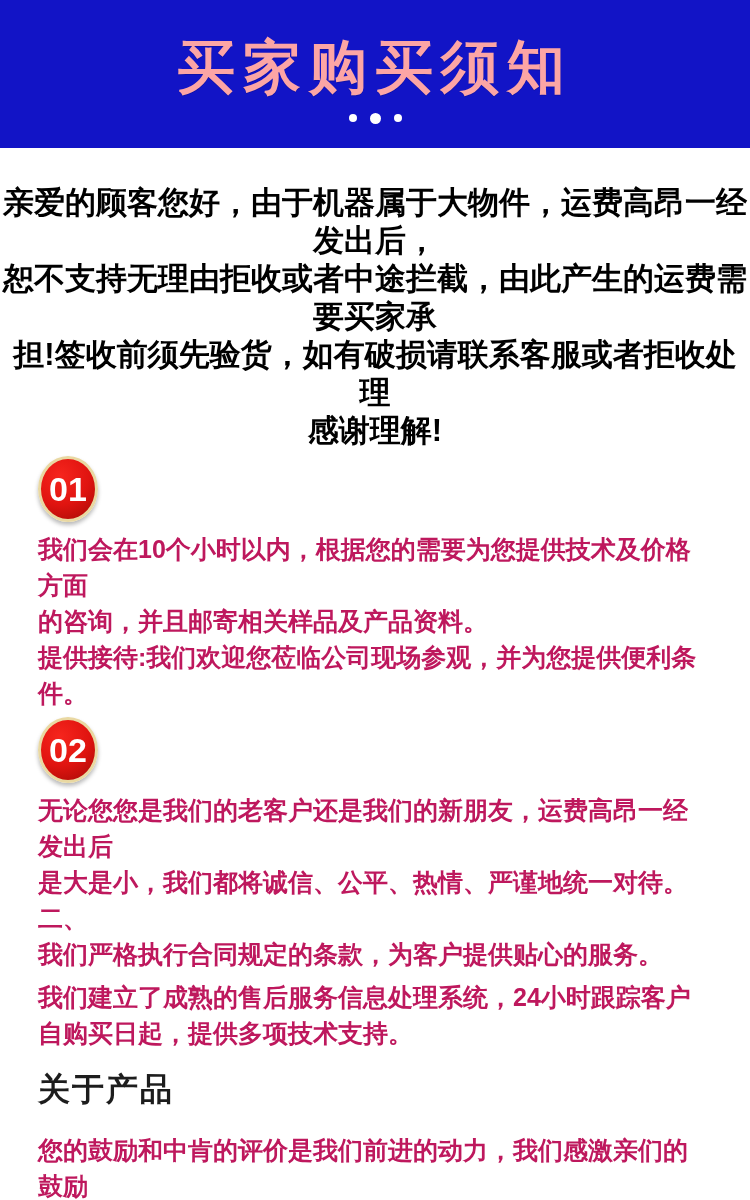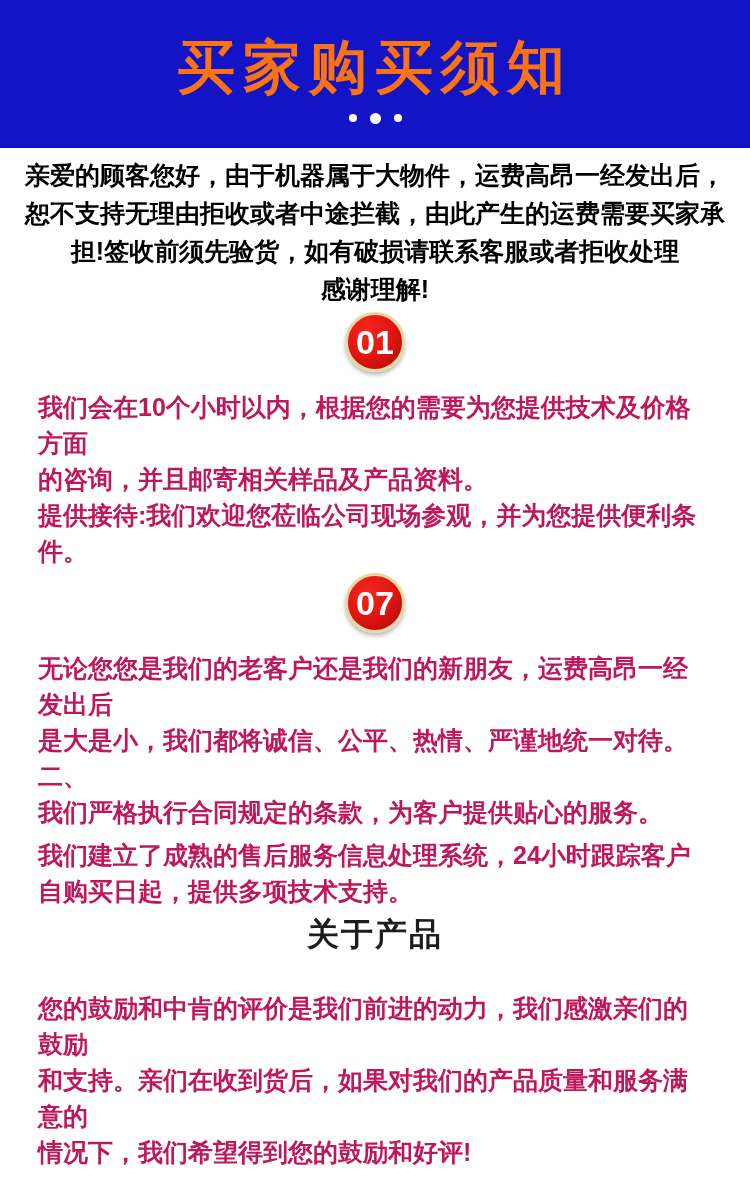--- a/index.html
+++ b/index.html
@@ -17,59 +17,58 @@
     width: 750px;
     height: 148px;
     background: #1214c6;
     display: flex;
     flex-direction: column;
     align-items: center;
     justify-content: center;
     position: relative;
   }
   .banner-title {
-    color: #f97316;
+    color: #fca5a5;
     font-size: 58px;
     font-weight: bold;
     letter-spacing: 8px;
     line-height: 1;
     margin-top: 14px;
     text-shadow: 0 1px 0 rgba(0,0,0,0.15);
   }
   .banner-dots {
     display: flex;
     align-items: center;
     gap: 13px;
     margin-top: 16px;
     height: 12px;
   }
   .dot { background: #ffffff; border-radius: 50%; }
   .dot-small { width: 8px; height: 8px; }
   .dot-big { width: 11px; height: 11px; }
 
   
   .intro {
-    margin-top: 8px;
+    margin-top: 36px;
     text-align: center;
-    font-size: 25px;
+    font-size: 31px;
     font-weight: bold;
     color: #000000;
     line-height: 38px;
     white-space: pre-line;
   }
 
   
   .section { padding: 0 38px; }
   .sec-head {
     display: flex;
     align-items: center;
     gap: 30px;
     height: 70px;
     margin-top: 4px;
-    flex-direction: column;
   }
   .badge {
     width: 60px;
     height: 66px;
     flex: 0 0 60px;
     border-radius: 50%;
     border: 3px solid #e9d8a2;
     background: radial-gradient(circle at 35% 28%, #f6251d 0%, #e01410 52%, #a30a06 100%);
     box-shadow: 0 3px 4px rgba(0,0,0,0.28);
     display: flex;
@@ -115,21 +114,21 @@
   <div class="sec-head">
     <div class="badge">01</div>
   </div>
   <div class="sec-body">我们会在10个小时以内，根据您的需要为您提供技术及价格方面
 的咨询，并且邮寄相关样品及产品资料。
 提供接待:我们欢迎您莅临公司现场参观，并为您提供便利条件。</div>
 </div>
 
 <div class="section">
   <div class="sec-head">
-    <div class="badge">07</div>
+    <div class="badge">02</div>
   </div>
   <div class="sec-body">无论您您是我们的老客户还是我们的新朋友，运费高昂一经发出后
 是大是小，我们都将诚信、公平、热情、严谨地统一对待。二、
 我们严格执行合同规定的条款，为客户提供贴心的服务。</div>
 </div>
 
 <div class="section">
   <div class="sec-body">我们建立了成熟的售后服务信息处理系统，24小时跟踪客户
 自购买日起，提供多项技术支持。</div>
 </div>

